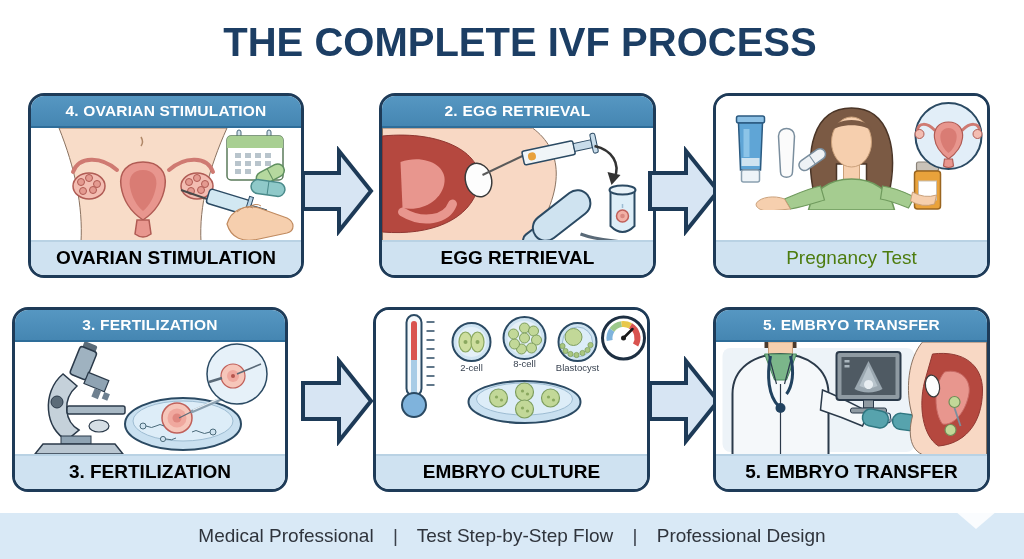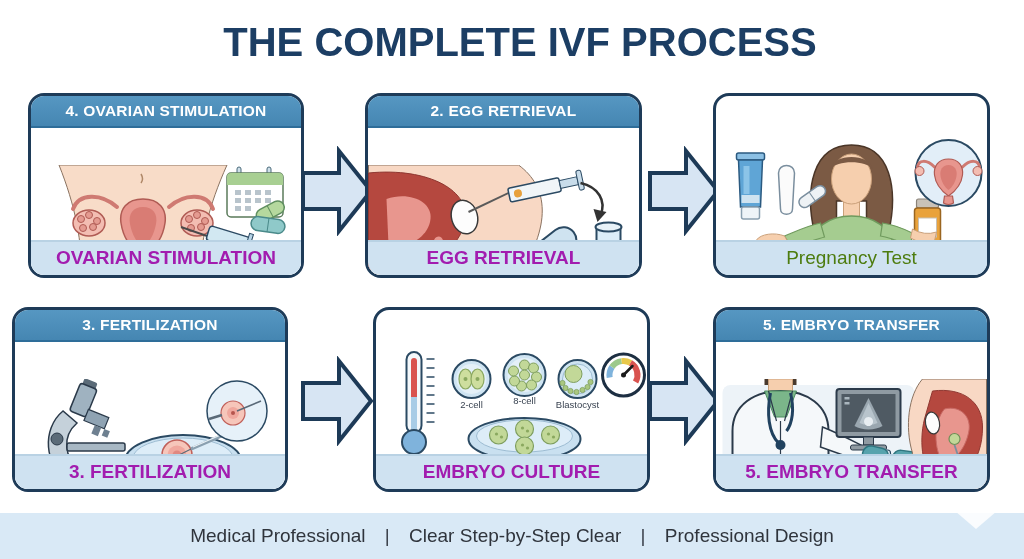--- a/index.html
+++ b/index.html
@@ -5,24 +5,24 @@
   html,body{margin:0;padding:0;background:#ffffff;}
   #stage{position:relative;width:1024px;height:559px;background:#ffffff;overflow:hidden;
          font-family:"Liberation Sans",sans-serif;}
   .title{position:absolute;left:8px;top:20px;width:1024px;text-align:center;
          font-size:40px;font-weight:bold;color:#1c3e64;letter-spacing:0px;}
   .panel{position:absolute;width:277px;height:185px;box-sizing:border-box;
          border:3px solid #1e3b58;border-radius:16px;background:#ffffff;overflow:hidden;}
   .panel-header{height:30px;background:linear-gradient(#5697c2,#4586b2);
          border-bottom:2px solid #2e6d99;color:#ffffff;font-weight:bold;
          font-size:15.5px;text-align:center;line-height:29px;letter-spacing:.2px;}
-  .panel-body{position:relative;height:114px;background:#ffffff;margin-top:37px;}
+  .panel-body{position:relative;height:114px;background:#ffffff;}
   .panel-body svg{display:block;width:100%;height:114px;}
   .panel-caption{position:absolute;left:0;right:0;bottom:0;height:33px;background:#cfe2f1;
-         border-top:2px solid #b9d2e4;color:#a21caf;font-weight:bold;font-size:19px;
+         border-top:2px solid #b9d2e4;color:#000000;font-weight:bold;font-size:19px;
          text-align:center;line-height:31px;}
   .panel-caption.regular{font-weight:normal;color:#4d7c0f;}
   .flow-arrow{position:absolute;}
   .footer{position:absolute;left:0;top:513px;width:1024px;height:46px;background:#d9e9f6;
          color:#2f343c;font-size:19px;text-align:center;line-height:46px;}
   .footer .sep{margin:0 14px;color:#3a404a;}
   .chevron{position:absolute;right:20px;top:505px;width:0;height:0;
          border-left:28px solid transparent;border-right:28px solid transparent;
          border-top:24px solid rgba(255,255,255,.85);}
   svg text{font-family:"Liberation Sans",sans-serif;}
@@ -101,21 +101,21 @@
         </g>
       </svg>
     </div>
     <div class="panel-caption">OVARIAN STIMULATION</div>
   </div>
 
   <svg class="flow-arrow" style="left:300px;top:146px;" width="76" height="90" viewBox="-3 -3 76 90">
     <polygon points="0,24 36,24 36,2 68,42 36,82 36,60 0,60" fill="#d7e5f3" stroke="#1d3a57" stroke-width="4"></polygon>
   </svg>
 
-  <div class="panel" style="left:365px;top:93px;">
+  <div class="panel" style="left:379px;top:93px;">
     <div class="panel-header">2. EGG RETRIEVAL</div>
     <div class="panel-body">
       <svg viewBox="0 0 270 114">
         <path d="M0,0 L150,0 C180,22 184,60 148,114 L0,114 Z" fill="#f8d8c4" stroke="#8a7260" stroke-width="1"></path>
         <path d="M0,8 C60,2 104,26 96,58 C88,92 48,108 0,104 Z" fill="#b5483f" stroke="#8f3832" stroke-width="1"></path>
         <path d="M18,34 C40,26 64,36 62,54 C60,72 40,84 20,80 Z" fill="#e8968e"></path>
         <path d="M20,84 C40,96 64,92 70,76" stroke="#e8968e" stroke-width="9" fill="none" stroke-linecap="round"></path>
         <ellipse cx="96" cy="52" rx="13" ry="17" fill="#fdfdfd" stroke="#3a3a3a" stroke-width="1.5" transform="rotate(-15 96 52)"></ellipse>
         <g>
           <line x1="100" y1="47" x2="142" y2="27" stroke="#5a5a5a" stroke-width="2"></line>
@@ -396,19 +396,19 @@
           <line x1="244" y1="84" x2="238" y2="66" stroke="#7a8e9e" stroke-width="1.8"></line>
         </g>
       </svg>
     </div>
     <div class="panel-caption">5. EMBRYO TRANSFER</div>
   </div>
 
   <div class="footer">
     <span>Medical Professional</span>
     <span class="sep">|</span>
-    <span>Clear Step-by-Step Clear</span>
+    <span>Test Step-by-Step Flow</span>
     <span class="sep">|</span>
     <span>Professional Design</span>
   </div>
   <div class="chevron"></div>
 
 </div>
 
 </body></html>

